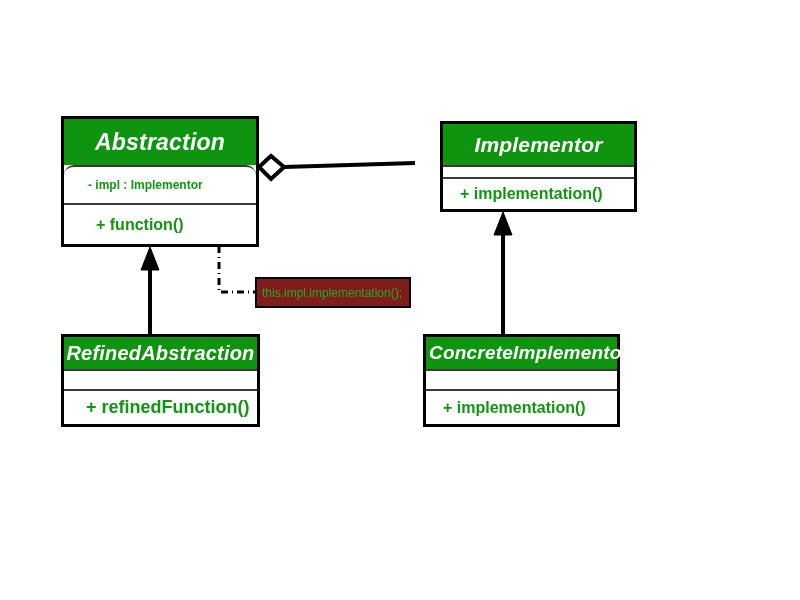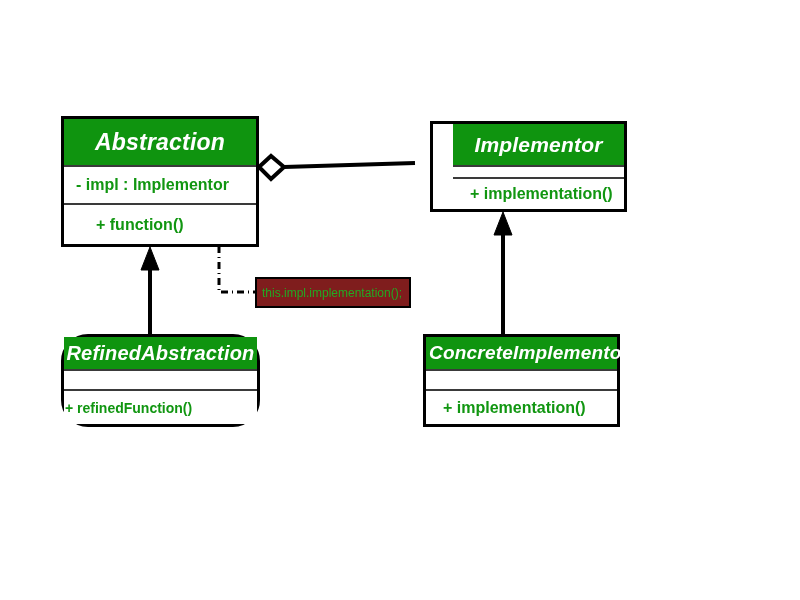--- a/index.html
+++ b/index.html
@@ -70,36 +70,36 @@
     width: 198px;
     height: 131px;
   }
   #class-abstraction .uml-title {
     height: 46px;
     line-height: 46px;
     font-size: 23px;
   }
   #class-abstraction .attr-row {
     height: 38px;
-    padding-left: 12px;
-    font-size: 16px;
+    padding-left: 24px;
+    font-size: 12px;
+    border-radius: 10px;
   }
   #class-abstraction .op-row {
     height: 41px;
     padding-left: 32px;
     font-size: 16px;
   }
 
   
   #class-implementor {
-    left: 430px;
+    left: 440px;
     top: 121px;
     width: 197px;
     height: 91px;
-    padding-left: 20px;
   }
   #class-implementor .uml-title {
     height: 41px;
     line-height: 41px;
     font-size: 21px;
   }
   #class-implementor .attr-row {
     height: 12px;
   }
   #class-implementor .op-row {
@@ -107,34 +107,33 @@
     padding-left: 17px;
     font-size: 16px;
   }
 
   
   #class-refinedabstraction {
     left: 61px;
     top: 334px;
     width: 199px;
     height: 93px;
-    border-radius: 27px;
   }
   #class-refinedabstraction .uml-title {
     height: 32px;
     line-height: 32px;
     font-size: 20px;
   }
   #class-refinedabstraction .attr-row {
     height: 20px;
   }
   #class-refinedabstraction .op-row {
     height: 35px;
-    padding-left: 1px;
-    font-size: 14px;
+    padding-left: 22px;
+    font-size: 18px;
   }
 
   
   #class-concreteimplementor {
     left: 423px;
     top: 334px;
     width: 197px;
     height: 93px;
   }
   #class-concreteimplementor .uml-title {

